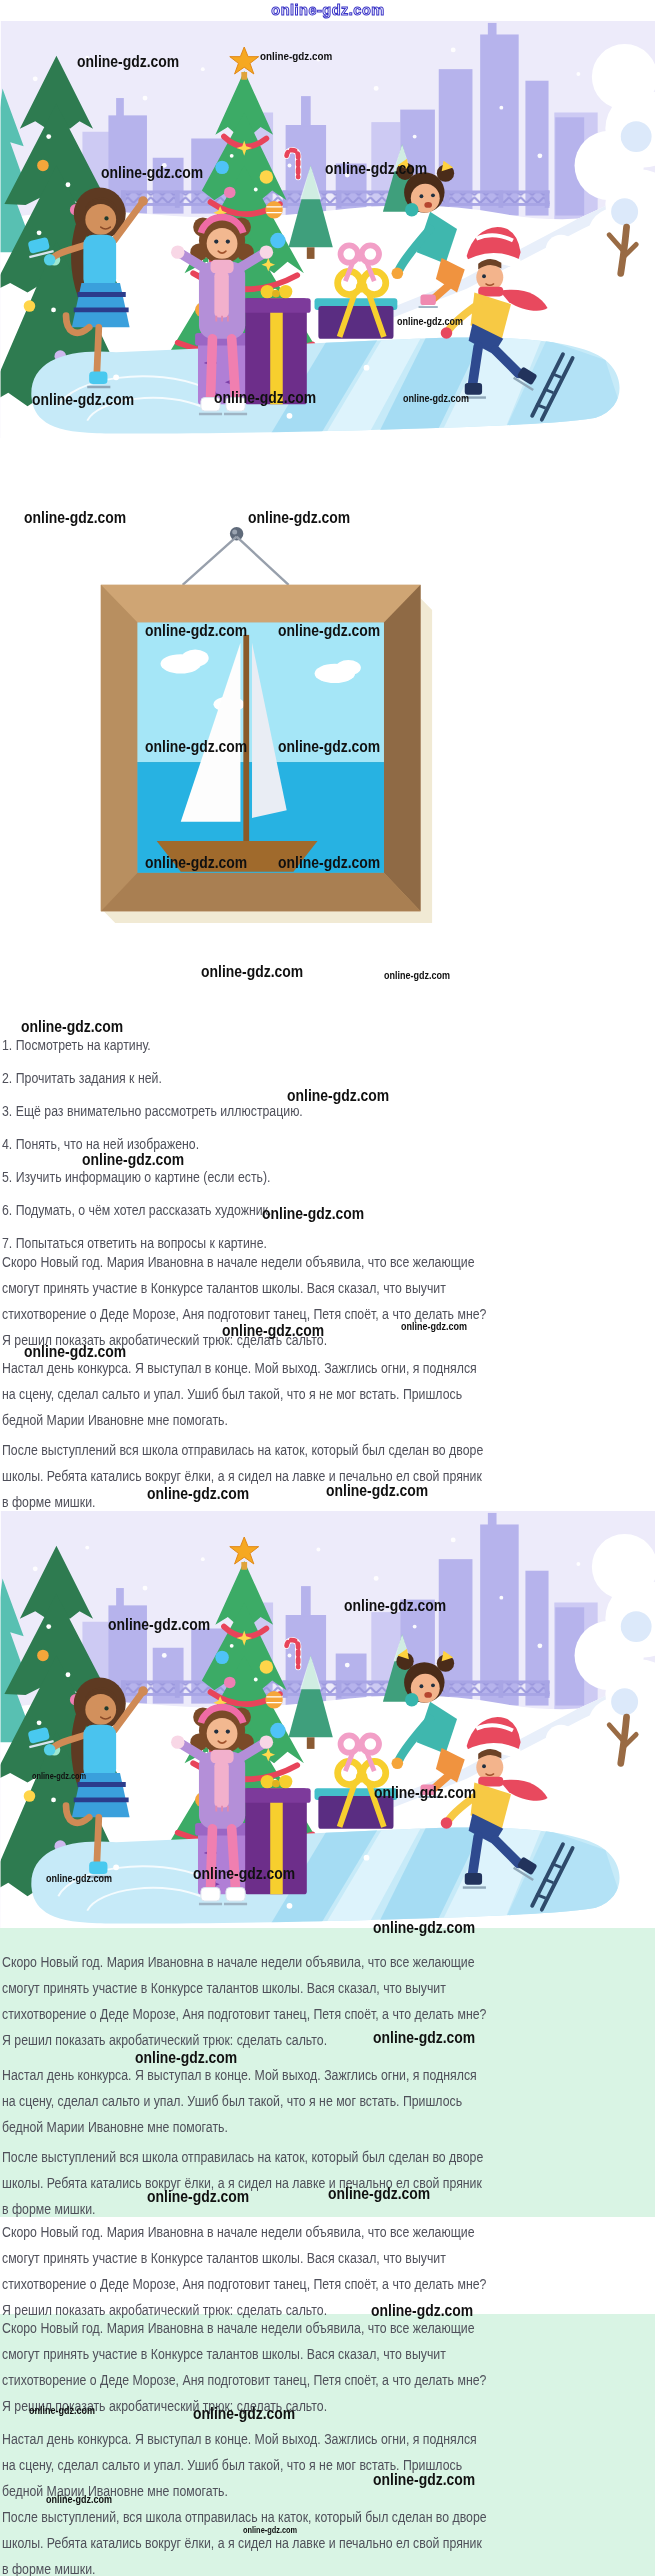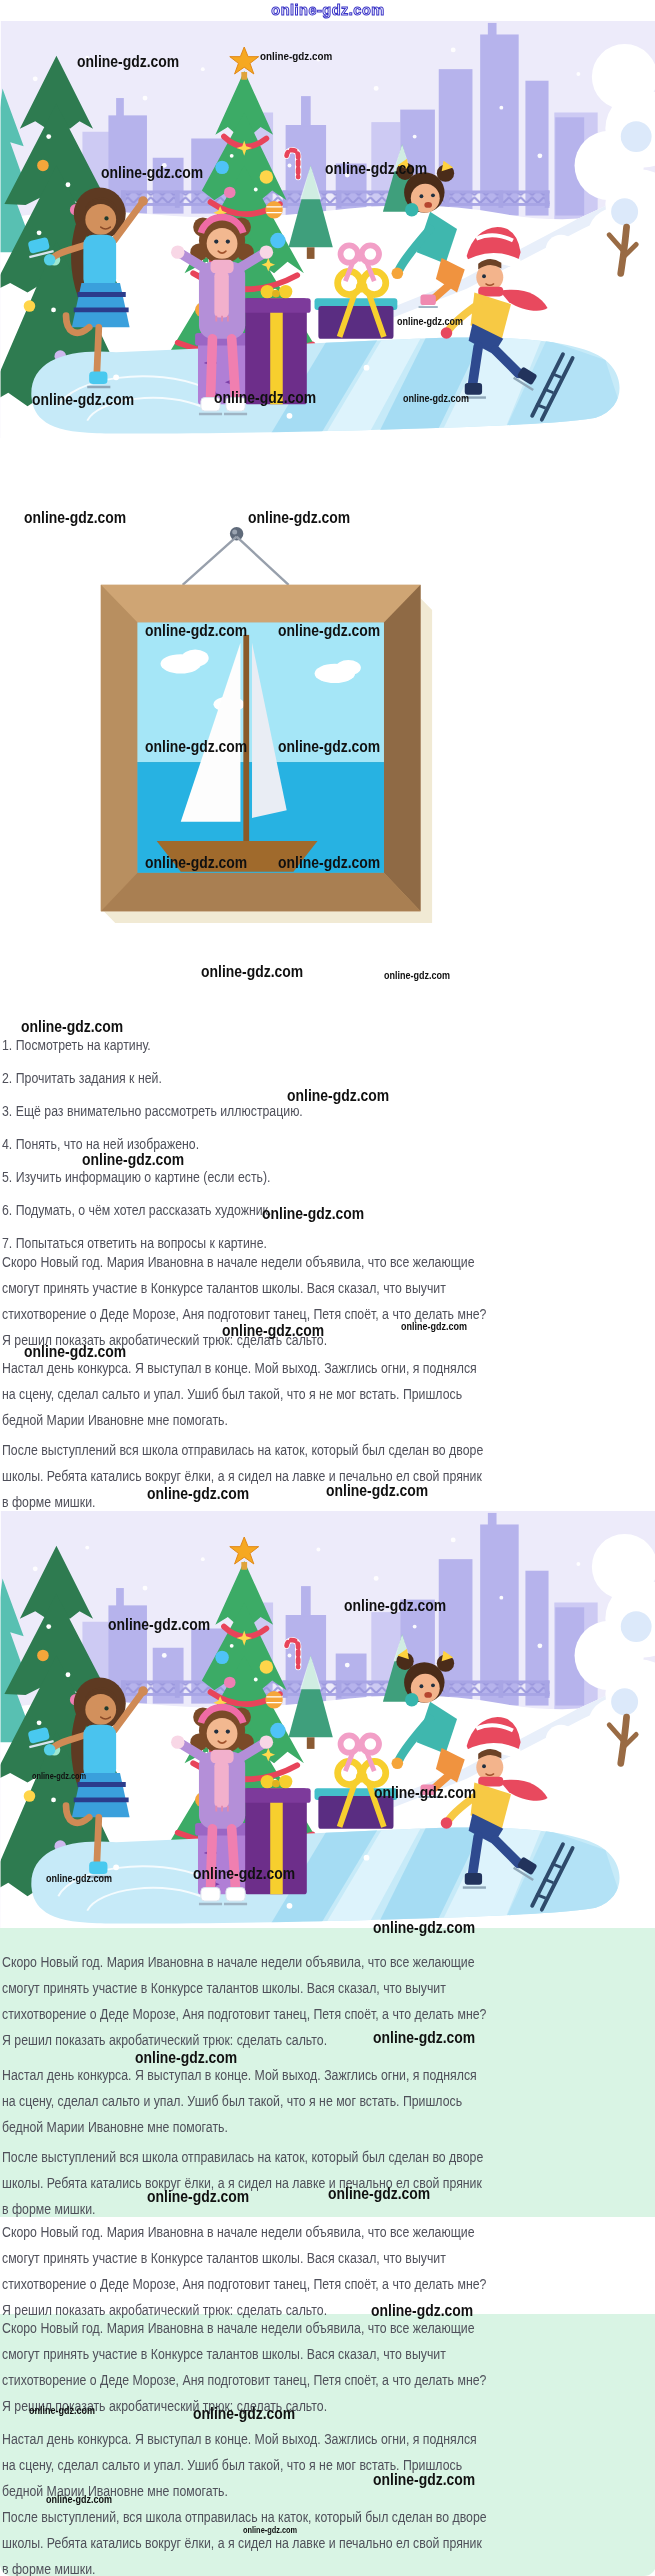--- a/index.html
+++ b/index.html
@@ -1,17 +1,17 @@
 <!DOCTYPE html>
 <html><head>
 <meta charset="utf-8">
 <style>
   html,body{margin:0;padding:0;background:#fff;}
   .page{position:relative;width:656px;height:2576px;overflow:hidden;background:#fff;
-        font-family:"Liberation Sans","DejaVu Sans",sans-serif;border-radius:12px;}
+        font-family:"Liberation Sans","DejaVu Sans",sans-serif;}
   .hdr-wm{position:absolute;top:1.9px;left:0;right:0;text-align:center;font-size:14.5px;font-weight:700;
           color:#8a86e0;-webkit-text-fill-color:#f6f6ff;-webkit-text-stroke:1px #3b35c7;letter-spacing:0.5px;}
   .illo{position:absolute;left:0;width:656px;height:417px;}
   .illo svg{display:block;width:656px;height:417px;}
   .wm{position:absolute;font-weight:700;color:#101010;white-space:nowrap;
       transform:scaleX(.85);transform-origin:0 50%;line-height:1;}
   .wm.b{font-size:16.4px;}
   .wm.s{font-size:10.6px;}
   .wm.xs{font-size:8.7px;}
   .para{position:absolute;left:1.9px;width:607px;font-size:15.4px;line-height:26px;color:#4f505a;

